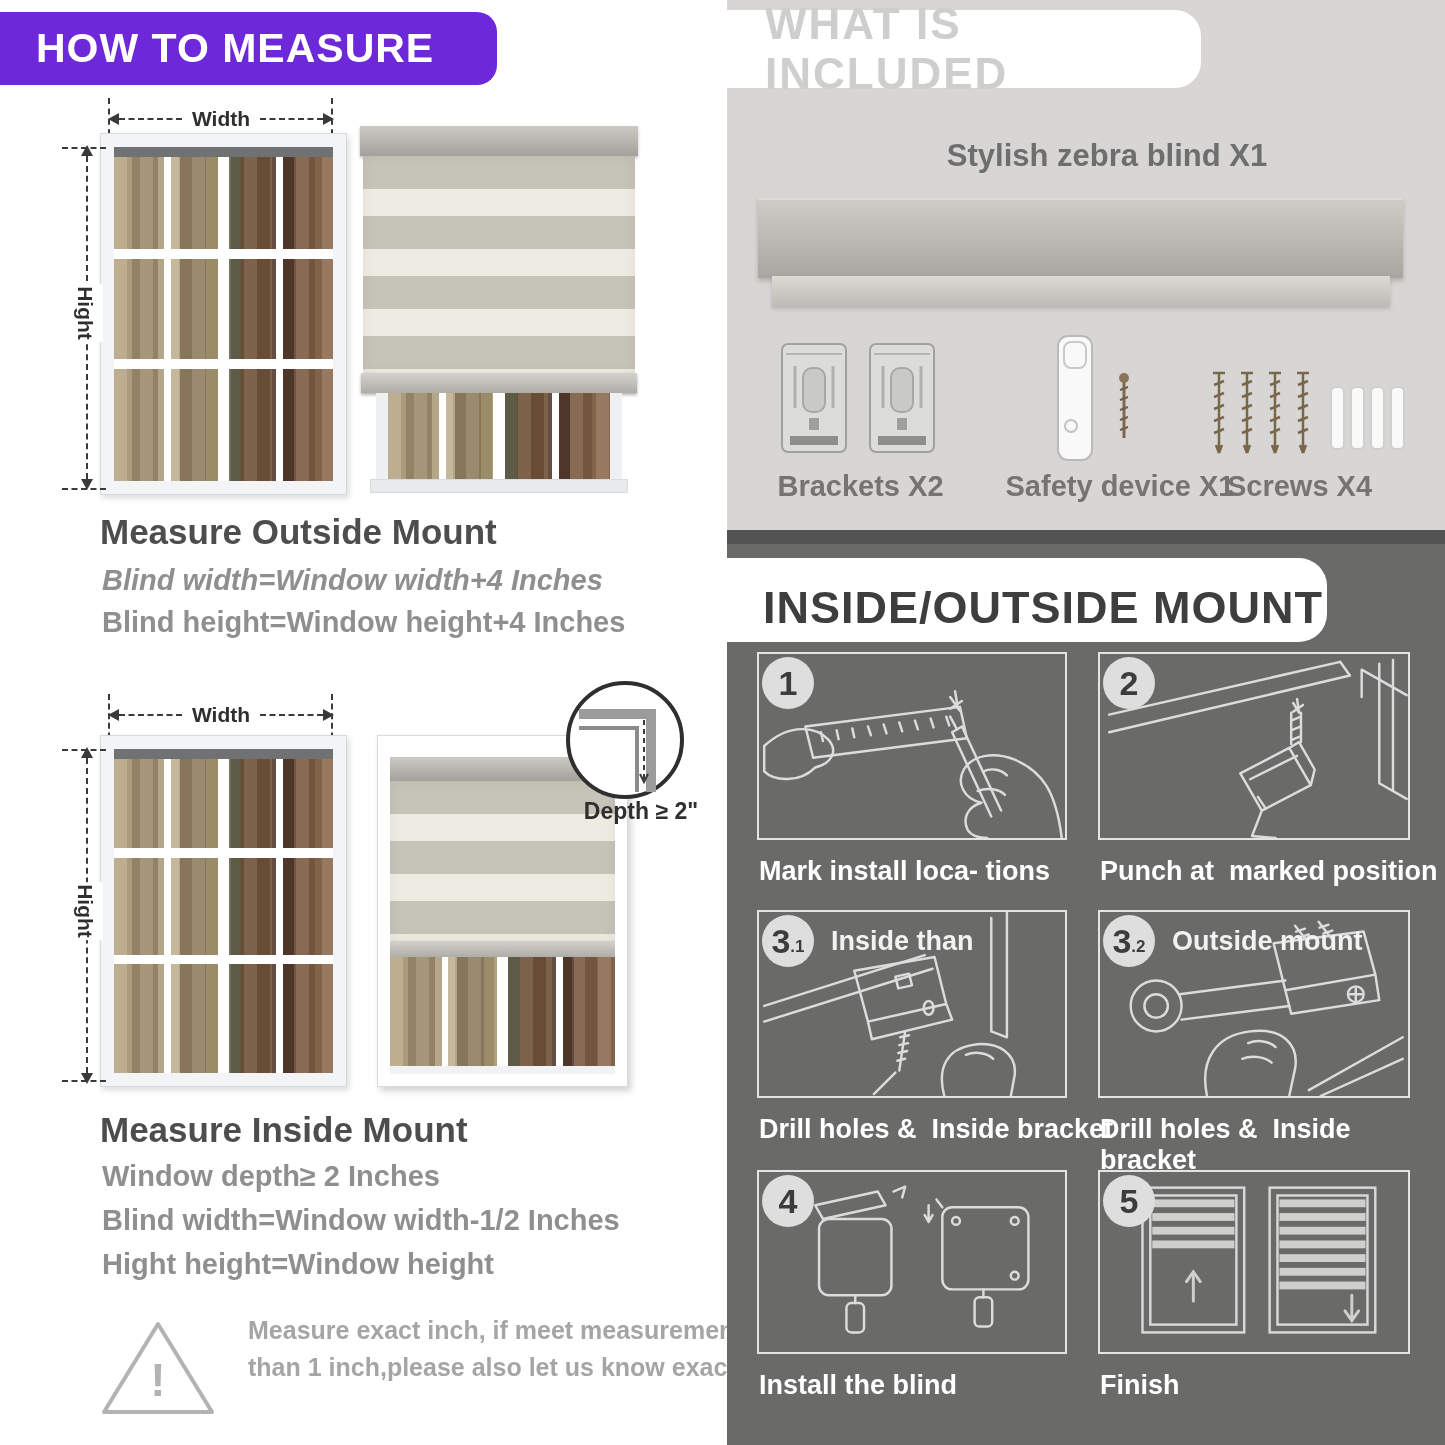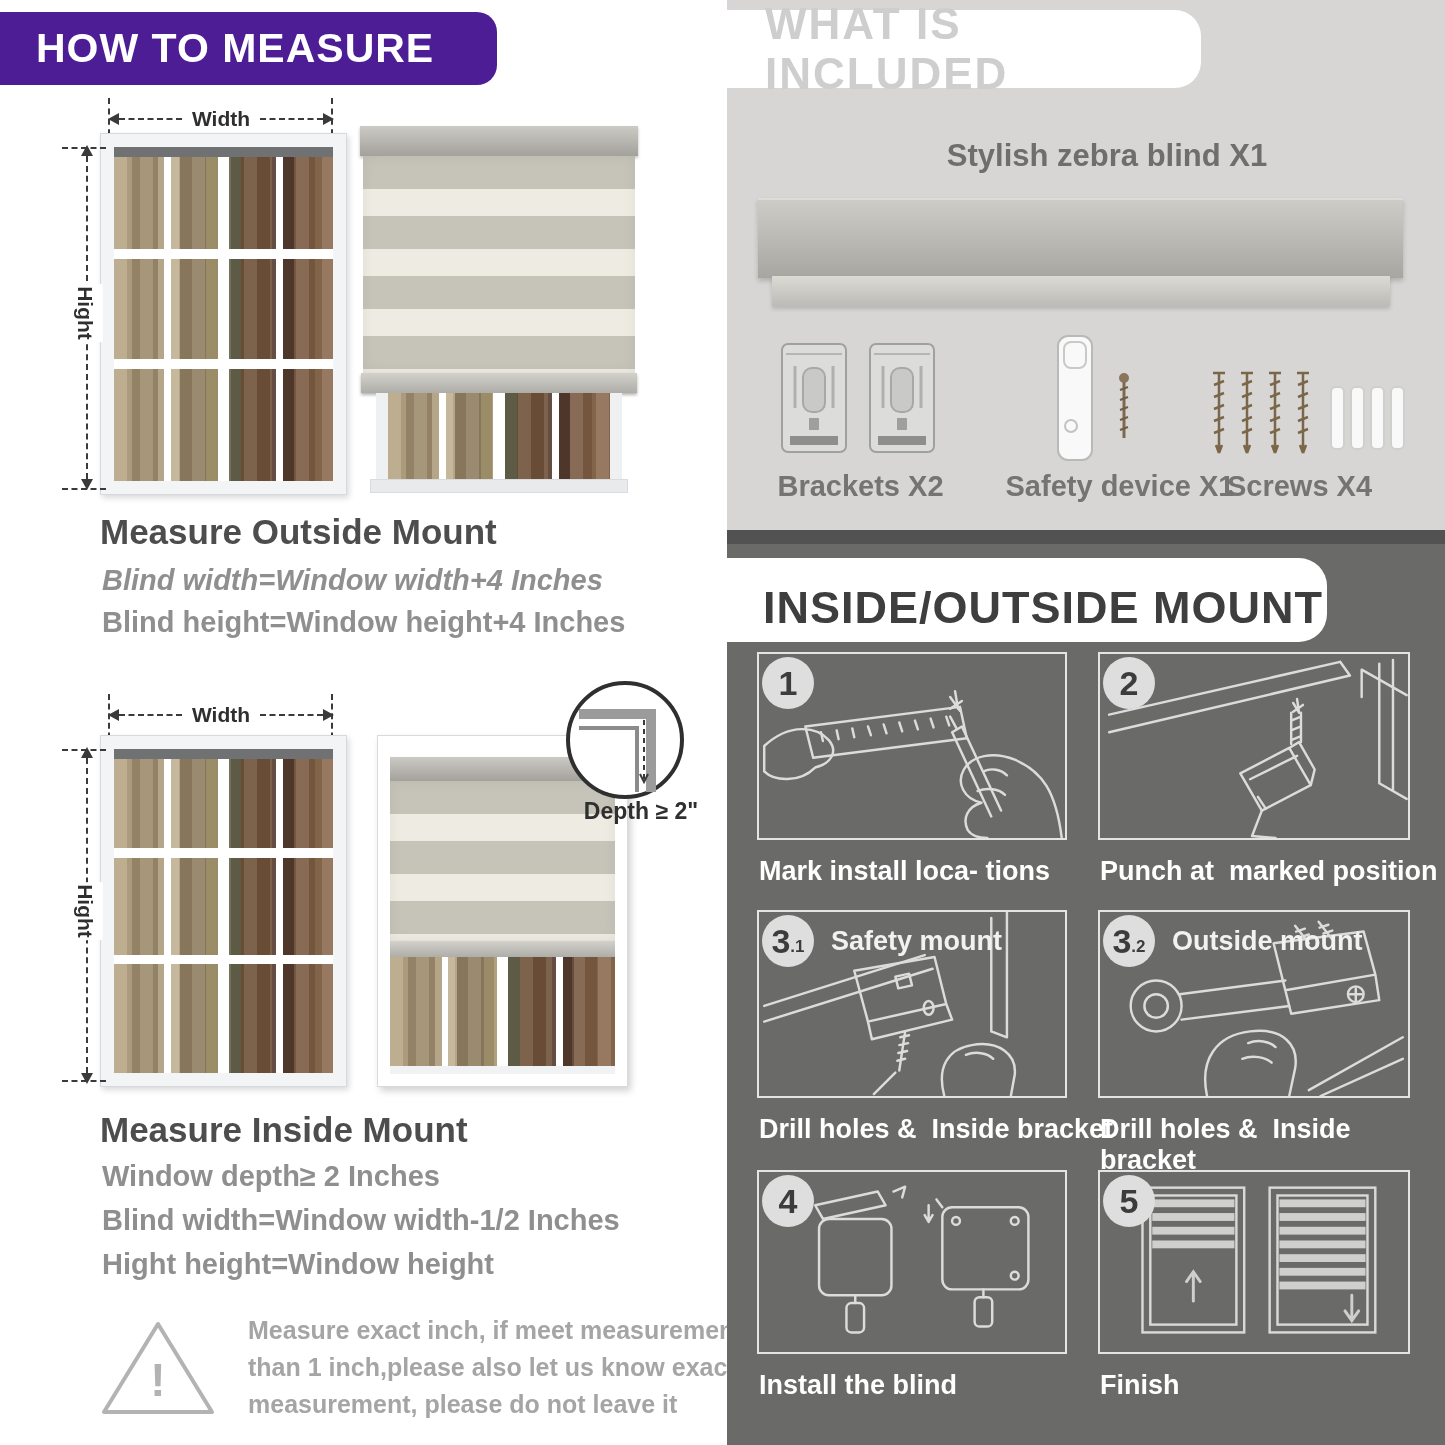--- a/index.html
+++ b/index.html
@@ -1,19 +1,19 @@
 <!DOCTYPE html>
 <html><head>
 <meta charset="utf-8">
 <style>
   html,body{margin:0;padding:0;background:#fff;}
   body{width:1445px;height:1445px;position:relative;font-family:"Liberation Sans","DejaVu Sans",sans-serif;overflow:hidden;}
   .abs{position:absolute;}
   
-  .hdr-left{left:0;top:12px;width:497px;height:73px;background:#4c1d95;border-radius:0 20px 20px 0;
+  .hdr-left{left:0;top:12px;width:497px;height:73px;background:#6d28d9;border-radius:0 20px 20px 0;
             display:flex;align-items:center;padding-left:36px;box-sizing:border-box;}
   .hdr-left span{color:#fff;font-weight:bold;font-size:41px;letter-spacing:1px;}
   
   .harrow{display:flex;align-items:center;height:26px;}
   .ah-l{width:0;height:0;border-top:6px solid transparent;border-bottom:6px solid transparent;border-right:11px solid #3a3a3a;}
   .ah-r{width:0;height:0;border-top:6px solid transparent;border-bottom:6px solid transparent;border-left:11px solid #3a3a3a;}
   .hseg{flex:1;height:0;border-top:2px dashed #3a3a3a;}
   .harrow .lbl{padding:0 10px;font-weight:bold;font-size:21px;color:#2f2f2f;}
   .varrow{display:flex;flex-direction:column;align-items:center;width:14px;}
   .av-t{width:0;height:0;border-left:6px solid transparent;border-right:6px solid transparent;border-bottom:11px solid #3a3a3a;}
@@ -180,21 +180,20 @@
 <div class="abs mline" style="left:102px;top:1204px;">Blind width=Window width-1/2 Inches</div>
 <div class="abs mline" style="left:102px;top:1248px;">Hight height=Window height</div>
 
 <svg class="abs" style="left:98px;top:1316px;" width="120" height="104" viewBox="0 0 120 104">
   <path d="M60,8 L114,96 L6,96 Z" fill="none" stroke="#b3b3b3" stroke-width="4" stroke-linejoin="round"></path>
   <text x="60" y="80" text-anchor="middle" font-family="Liberation Sans,sans-serif" font-size="46" font-weight="bold" fill="#b3b3b3">!</text>
 </svg>
 <div class="abs" style="left:248px;top:1312px;">
   <div class="warn-line">Measure exact inch, if meet measurement less</div>
   <div class="warn-line">than 1 inch,please also let us know exact</div>
-  <div class="warn-line">measurement, please do not leave it</div>
 </div>
 
 <div class="abs panel-light"></div>
 <div class="abs panel-edge"></div>
 
 <div class="abs hdr-included">
   <span>WHAT IS INCLUDED</span>
 </div>
 
 <div class="abs stylish">Stylish zebra blind X1</div>
@@ -305,21 +304,21 @@
       <path d="M148,122 L142,162 M143,128 l9,-2 M142,136 l9,-2 M141,144 l9,-2 M140,152 l8,-2"></path>
       <path d="M138,164 L116,186"></path>
       <path d="M188,188 C180,158 192,140 216,136 C244,131 262,146 260,166 L256,188"></path>
       <path d="M210,146 C220,142 232,144 238,150"></path>
     </g>
   </svg>
   <div class="badge">
       <span>3</span>
       <span class="sub">.1</span>
     </div>
-  <div class="inbox-title">Safety mount</div>
+  <div class="inbox-title">Inside than</div>
 </div>
 <div class="abs caption" style="left:759px;top:1114px;">Drill holes &amp;  Inside bracket</div>
 
 <div class="abs step-box" style="left:1098px;top:910px;width:312px;height:188px;">
   <svg class="stepart" viewBox="0 0 312 188">
     <g stroke="#dcdcdc" stroke-width="2.5" fill="none" stroke-linecap="round" stroke-linejoin="round">
       <path d="M176,32 L268,20 L280,64 L188,80 Z M280,64 L284,90 L194,104 L188,80"></path>
       <circle cx="260" cy="84" r="8"></circle>
         <path d="M254,84 l12,0 M260,78 l0,12"></path>
       <path d="M198,14 L212,32 M199,20 l9,-3 M203,26 l9,-3"></path>

